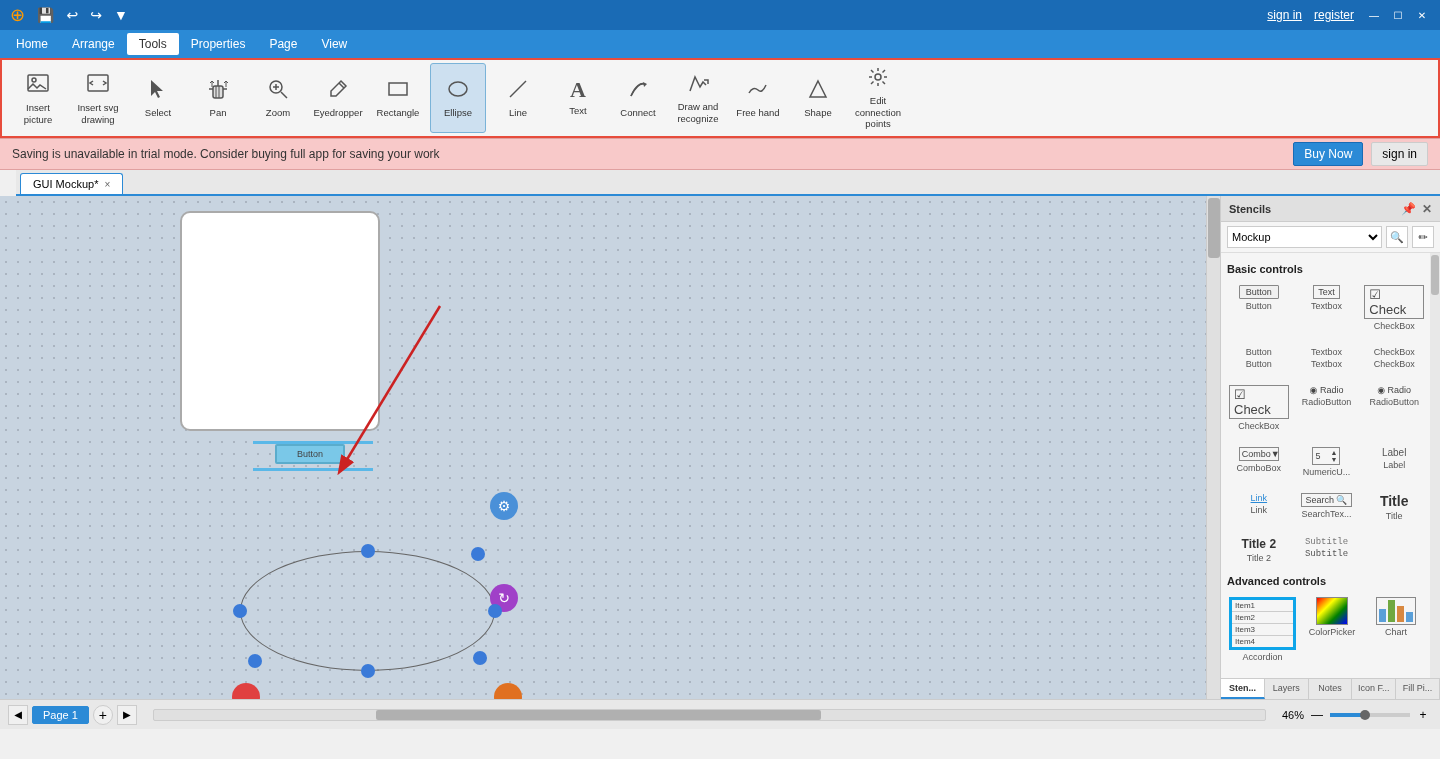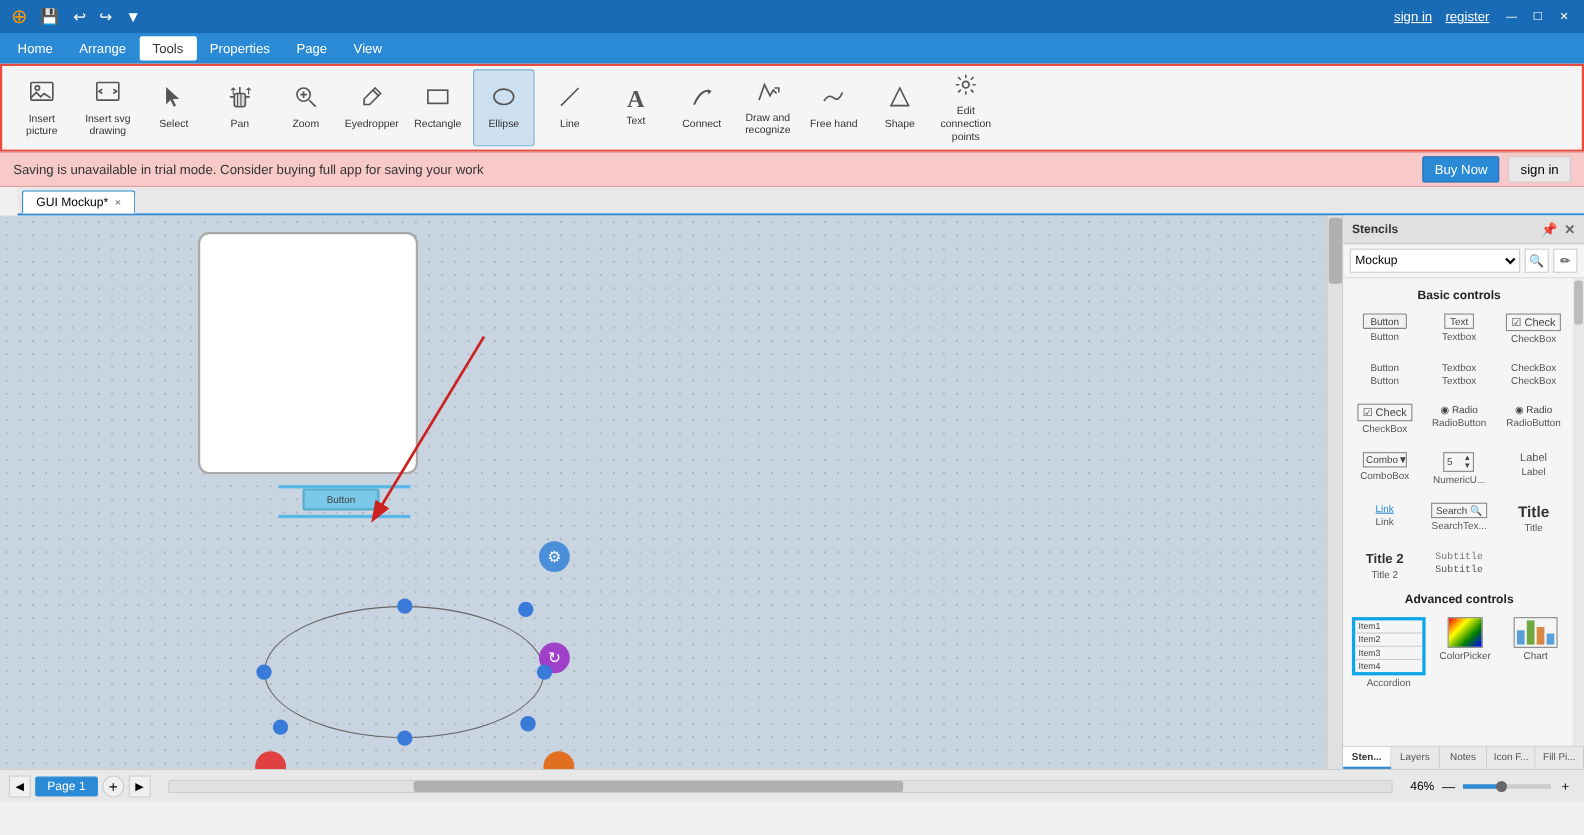--- a/index.html
+++ b/index.html
@@ -213,21 +213,20 @@
       flex: 1;
       overflow-y: auto;
       padding: 6px;
     }
     .stencils-section-title {
       font-size: 11px;
       font-weight: bold;
       color: #222;
       margin-bottom: 6px;
       margin-top: 4px;
-      text-align: center;
     }
     .stencil-grid {
       display: grid;
       grid-template-columns: repeat(3, 1fr);
       gap: 4px;
       margin-bottom: 8px;
     }
     .stencil-item {
       display: flex;
       flex-direction: column;
@@ -258,21 +257,21 @@
       border-radius: 1px;
     }
     .text-shape {
       border: 1px solid #888;
       padding: 1px 4px;
       font-size: 9px;
     }
     .check-shape {
       border: 1px solid #888;
       padding: 1px 4px;
-      font-size: 10px;
+      font-size: 13px;
       display: flex; align-items: center; gap: 2px;
     }
     .radio-shape {
       display: flex; align-items: center; gap: 2px; font-size: 9px;
     }
     .combo-shape {
       border: 1px solid #888;
       padding: 1px 2px;
       font-size: 9px;
       display: flex; align-items: center; justify-content: space-between;

